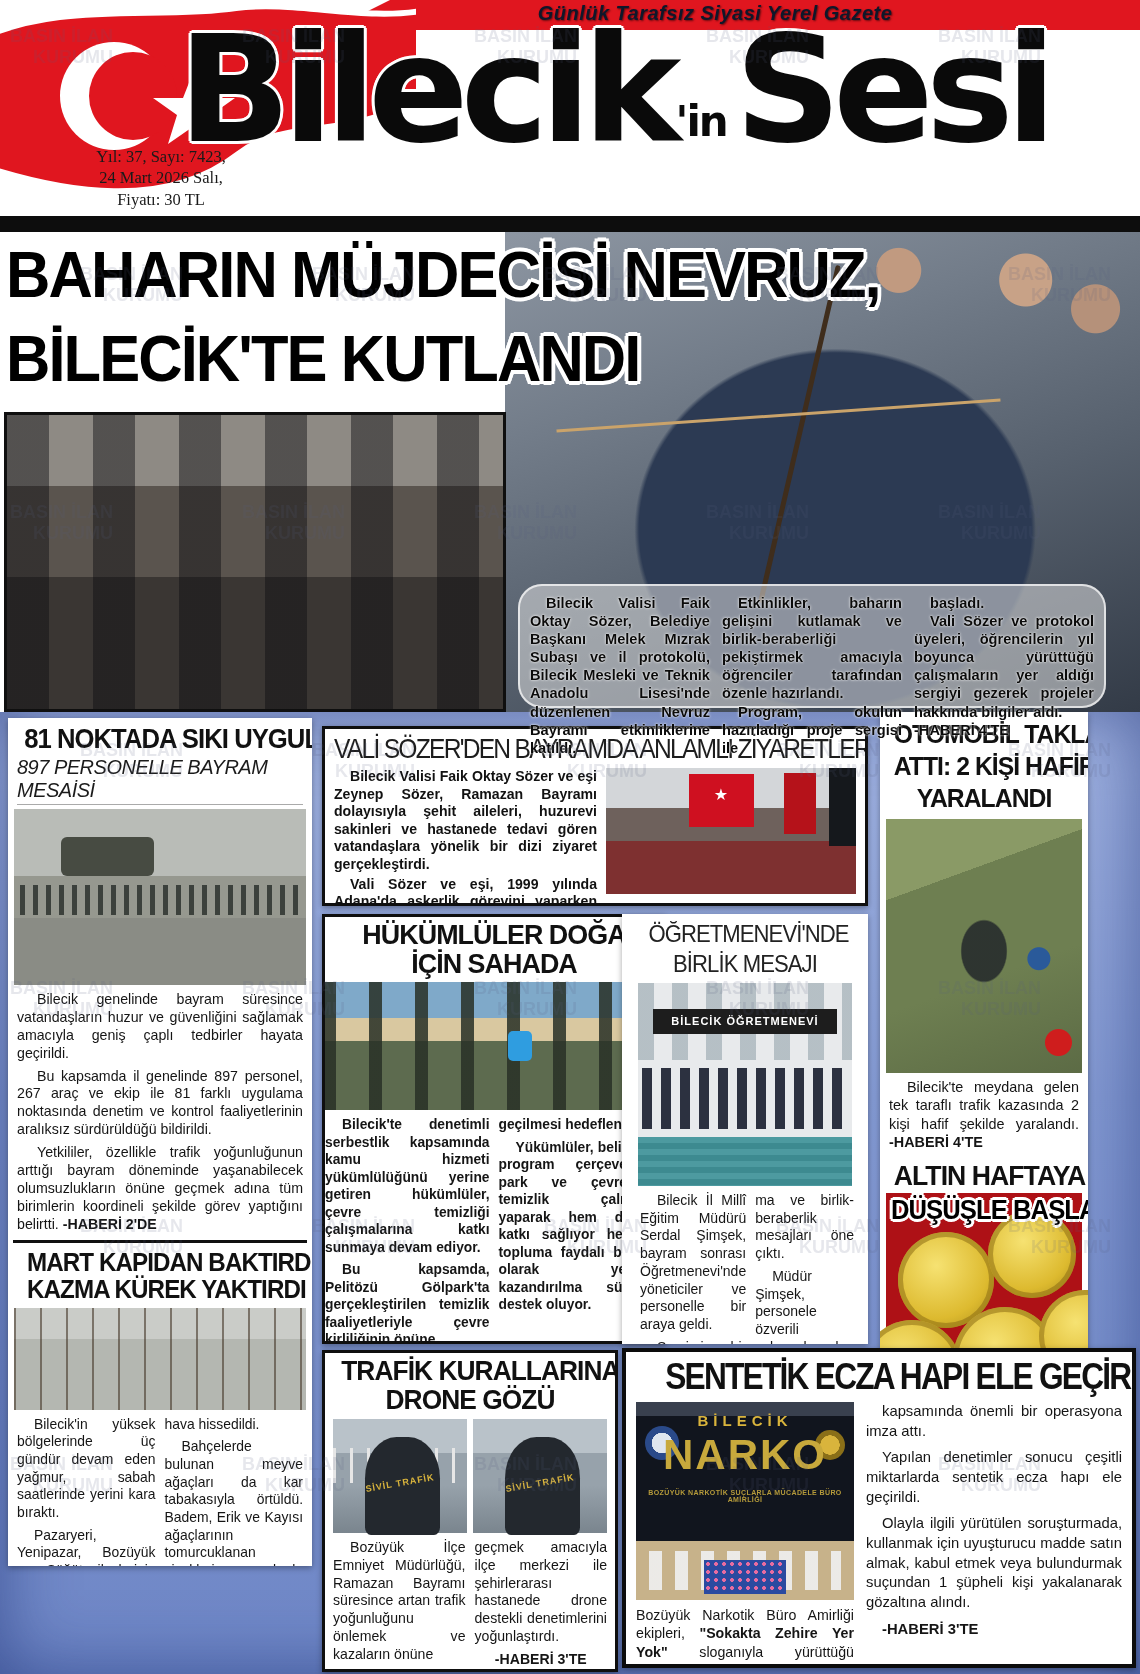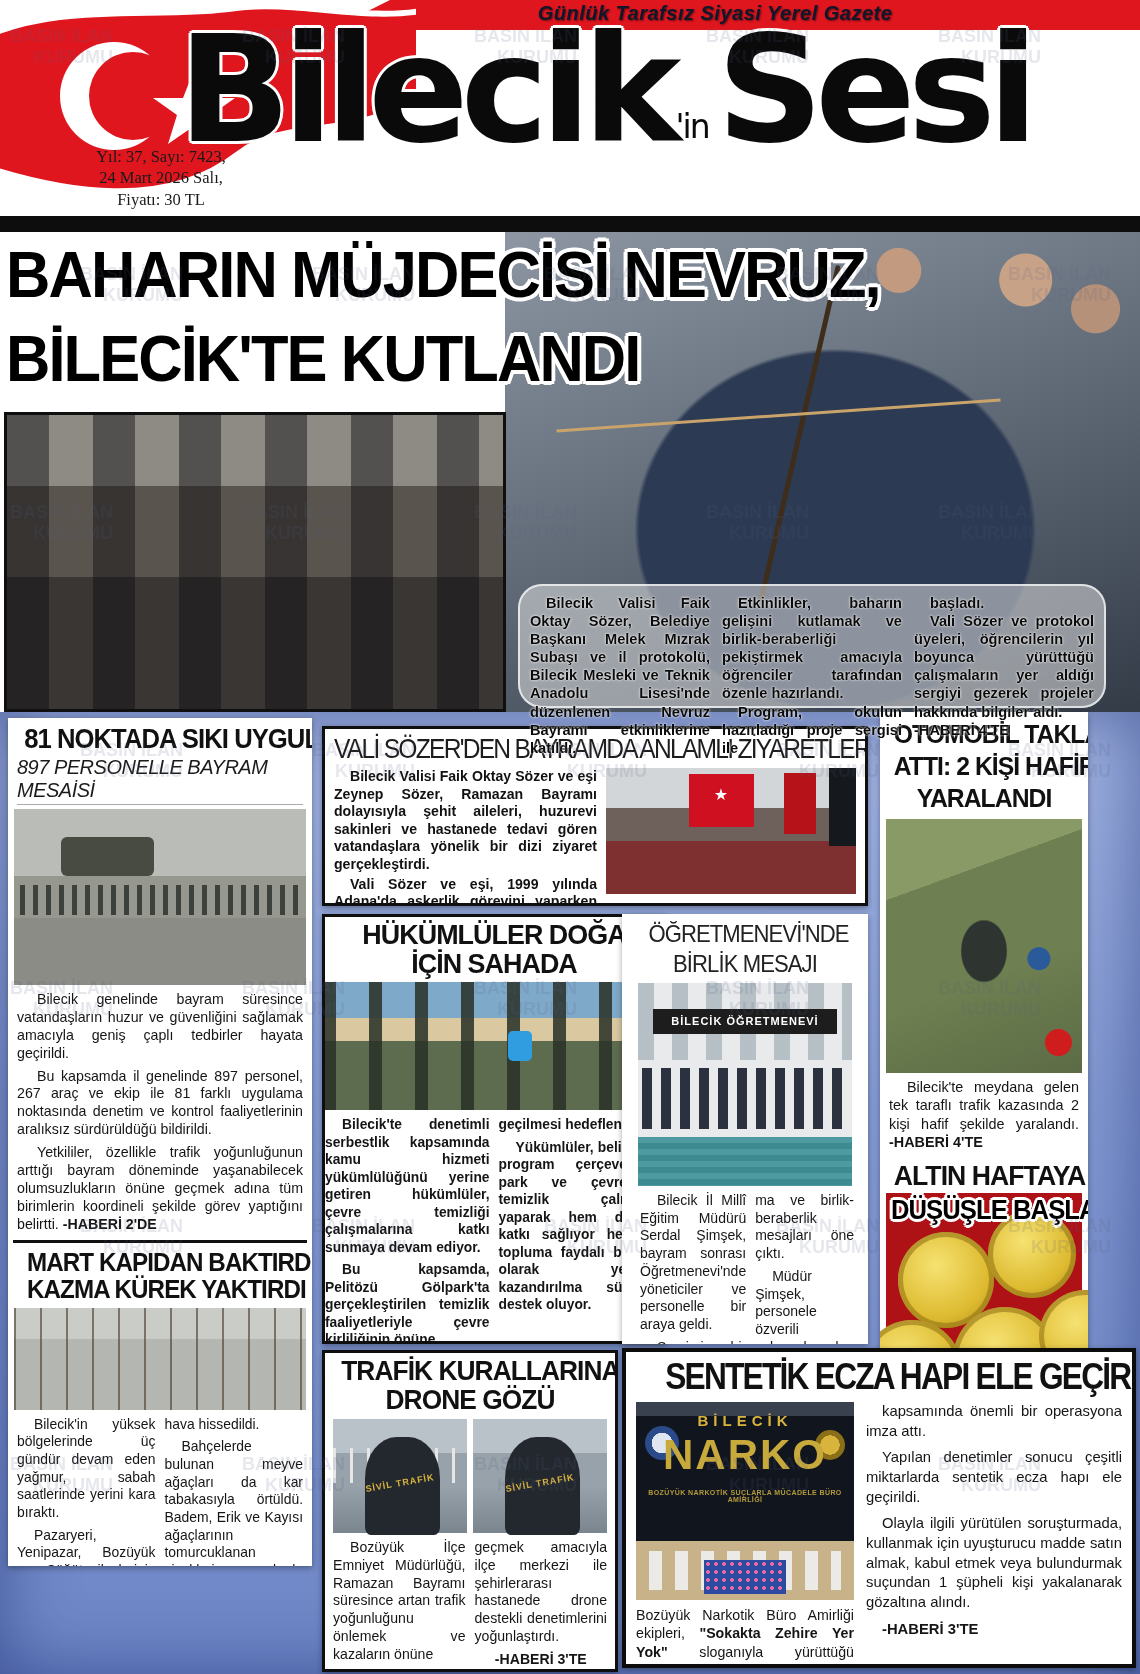--- a/index.html
+++ b/index.html
@@ -17,21 +17,21 @@
     text-shadow:1px 1px 2px rgba(0,0,0,.55); letter-spacing:.5px; white-space:nowrap;}
   .flag{ position:absolute; left:-14px; top:-14px; width:430px; height:240px; z-index:2; }
   .issue{ position:absolute; left:66px; top:146px; width:190px; z-index:3;
     font-family:"Liberation Serif", serif; font-size:16.5px; line-height:1.3; text-align:center; color:#1a1a1a;}
   .masthead{ position:absolute; left:178px; top:22px; z-index:3; display:flex; align-items:flex-end;
     color:#0a0a0a;
     text-shadow:-3px 0 0 #fff,3px 0 0 #fff,0 -3px 0 #fff,0 3px 0 #fff,
       -2px -2px 0 #fff,2px 2px 0 #fff,-2px 2px 0 #fff,2px -2px 0 #fff; }
   .mast-big{ font-family:"DejaVu Sans", sans-serif; font-size:148px; font-weight:900;
     letter-spacing:-8px; line-height:.92; }
-  .mast-mid{ font-family:"DejaVu Sans", sans-serif; font-size:33px; font-weight:400;
+  .mast-mid{ font-family:"DejaVu Sans", sans-serif; font-size:42px; font-weight:700;
     margin:0 8px 12px 2px; letter-spacing:-2px;}
   .blackbar{ position:absolute; left:0; top:216px; width:1140px; height:16px; background:#0d0d0d; }
 
   
   .lead-photo-right{ position:absolute; left:505px; top:232px; width:635px; height:480px;
     background:
       radial-gradient(circle at 82% 10%, #c8a287 0 26px, transparent 27px),
       radial-gradient(circle at 62% 8%, #c19a80 0 22px, transparent 23px),
       radial-gradient(circle at 93% 16%, #b5917a 0 24px, transparent 25px),
       radial-gradient(ellipse at 52% 62%, #2c3a53 0 42%, transparent 43%),

